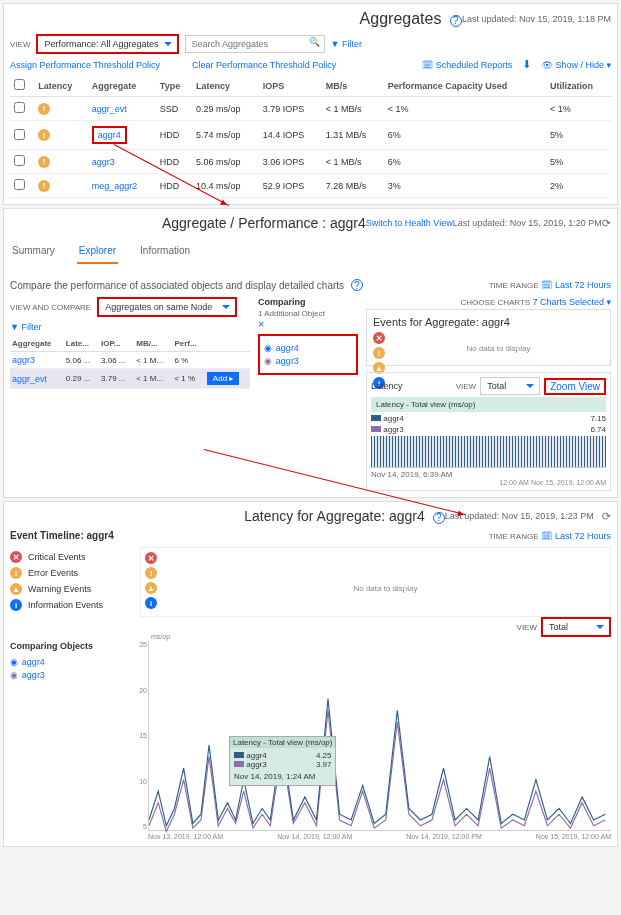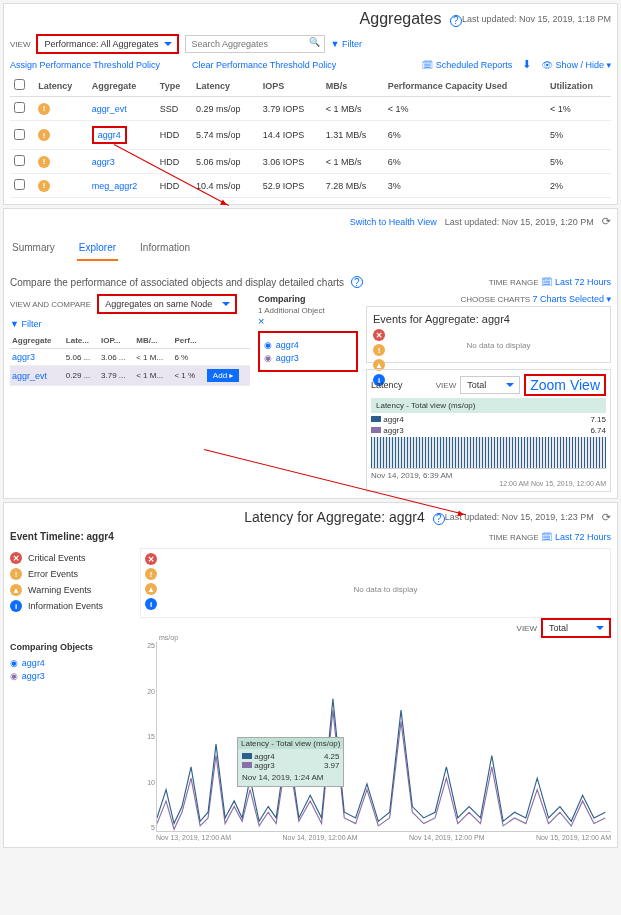--- a/index.html
+++ b/index.html
@@ -56,27 +56,27 @@
 .chart-box{border:1px solid #ddd;padding:4px;position:relative}
 .chart-hdr{display:flex;justify-content:space-between;align-items:center;font-size:9px;margin-bottom:2px}
 .chart-title-band{background:#d4ece4;padding:3px 5px;font-size:8px;margin-bottom:2px}
 .legend{font-size:8px;display:flex;gap:8px;margin:2px 0}
 .swatch{width:10px;height:6px;display:inline-block}
 .sw-b{background:#2e5f8a}
 .sw-p{background:#8b6fa8}
 .mini-chart{height:32px;background:linear-gradient(to right,rgba(46,95,138,.15),rgba(139,111,168,.15));position:relative;border-bottom:1px solid #ccc;margin-bottom:2px}
 .mini-chart::before{content:'';position:absolute;inset:0;background:repeating-linear-gradient(90deg,#2e5f8a 0,#2e5f8a 1px,transparent 1px,transparent 3px)}
 .time-axis{font-size:7px;color:#888;display:flex;justify-content:space-between}
-.zoombtn{border:2px solid #d00;color:#0d6efd;font-size:14px;padding:1px 4px;cursor:pointer}
+.zoombtn{border:2px solid #d00;color:#0d6efd;font-size:10px;padding:1px 4px;cursor:pointer}
 .eventline-body{display:flex;gap:10px}
 .ev-legend{width:120px;font-size:9px}
 .ev-legend div{display:flex;align-items:center;gap:6px;margin:4px 0}
 .ev-timeline{flex:1;position:relative;border:1px solid #eee;min-height:70px}
 .ev-timeline .icons{position:absolute;left:4px;top:4px;display:flex;flex-direction:column;gap:3px}
-.big-chart-area{display:flex;gap:16px;margin-top:0}
+.big-chart-area{display:flex;gap:8px;margin-top:0}
 .comp-obj{width:110px;font-size:9px}
 .comp-obj h4{font-size:9px;font-weight:bold;margin-bottom:6px}
 .big-chart{flex:1;position:relative;height:190px;border-left:1px solid #ccc;border-bottom:1px solid #ccc}
 .y-axis{position:absolute;left:-18px;top:0;bottom:0;width:16px;display:flex;flex-direction:column;justify-content:space-between;font-size:7px;color:#888;text-align:right}
 .y-unit{position:absolute;left:2px;top:-8px;font-size:7px;color:#888}
 .chart-svg{position:absolute;inset:0}
 .tooltip{position:absolute;left:80px;top:95px;background:#d4ece4;border:1px solid #aaa;padding:4px;font-size:8px;z-index:2}
 .x-axis{font-size:7px;color:#888;display:flex;justify-content:space-between;margin-left:0;margin-top:2px}
 .arrow{position:absolute;border-top:1px solid #d00;transform-origin:left center;z-index:5}
 .arrow::after{content:'';position:absolute;right:-1px;top:-3px;border:3px solid transparent;border-left:6px solid #d00}
@@ -169,21 +169,22 @@
           <td>3%</td>
           <td>2%</td>
         </tr>
       </tbody>
   </table>
   <div class="arrow" style="left:110px;top:140px;width:130px;transform:rotate(28deg)"></div>
 </div>
 
 <div class="panel" style="position:relative">
   <div class="hdr">
-    <div style="display:flex;gap:8px;align-items:center">
+    <h2>Aggregate / Performance : aggr4</h2>
+    <div style="display:flex;align-items:center">
       <span class="link">Switch to Health View</span>
       <span class="meta">Last updated: Nov 15, 2019, 1:20 PM</span>
       <span class="refresh">⟳</span>
     </div>
   </div>
   <div class="tabs">
     <span class="tab">Summary</span>
     <span class="tab active">Explorer</span>
     <span class="tab">Information</span>
   </div>

